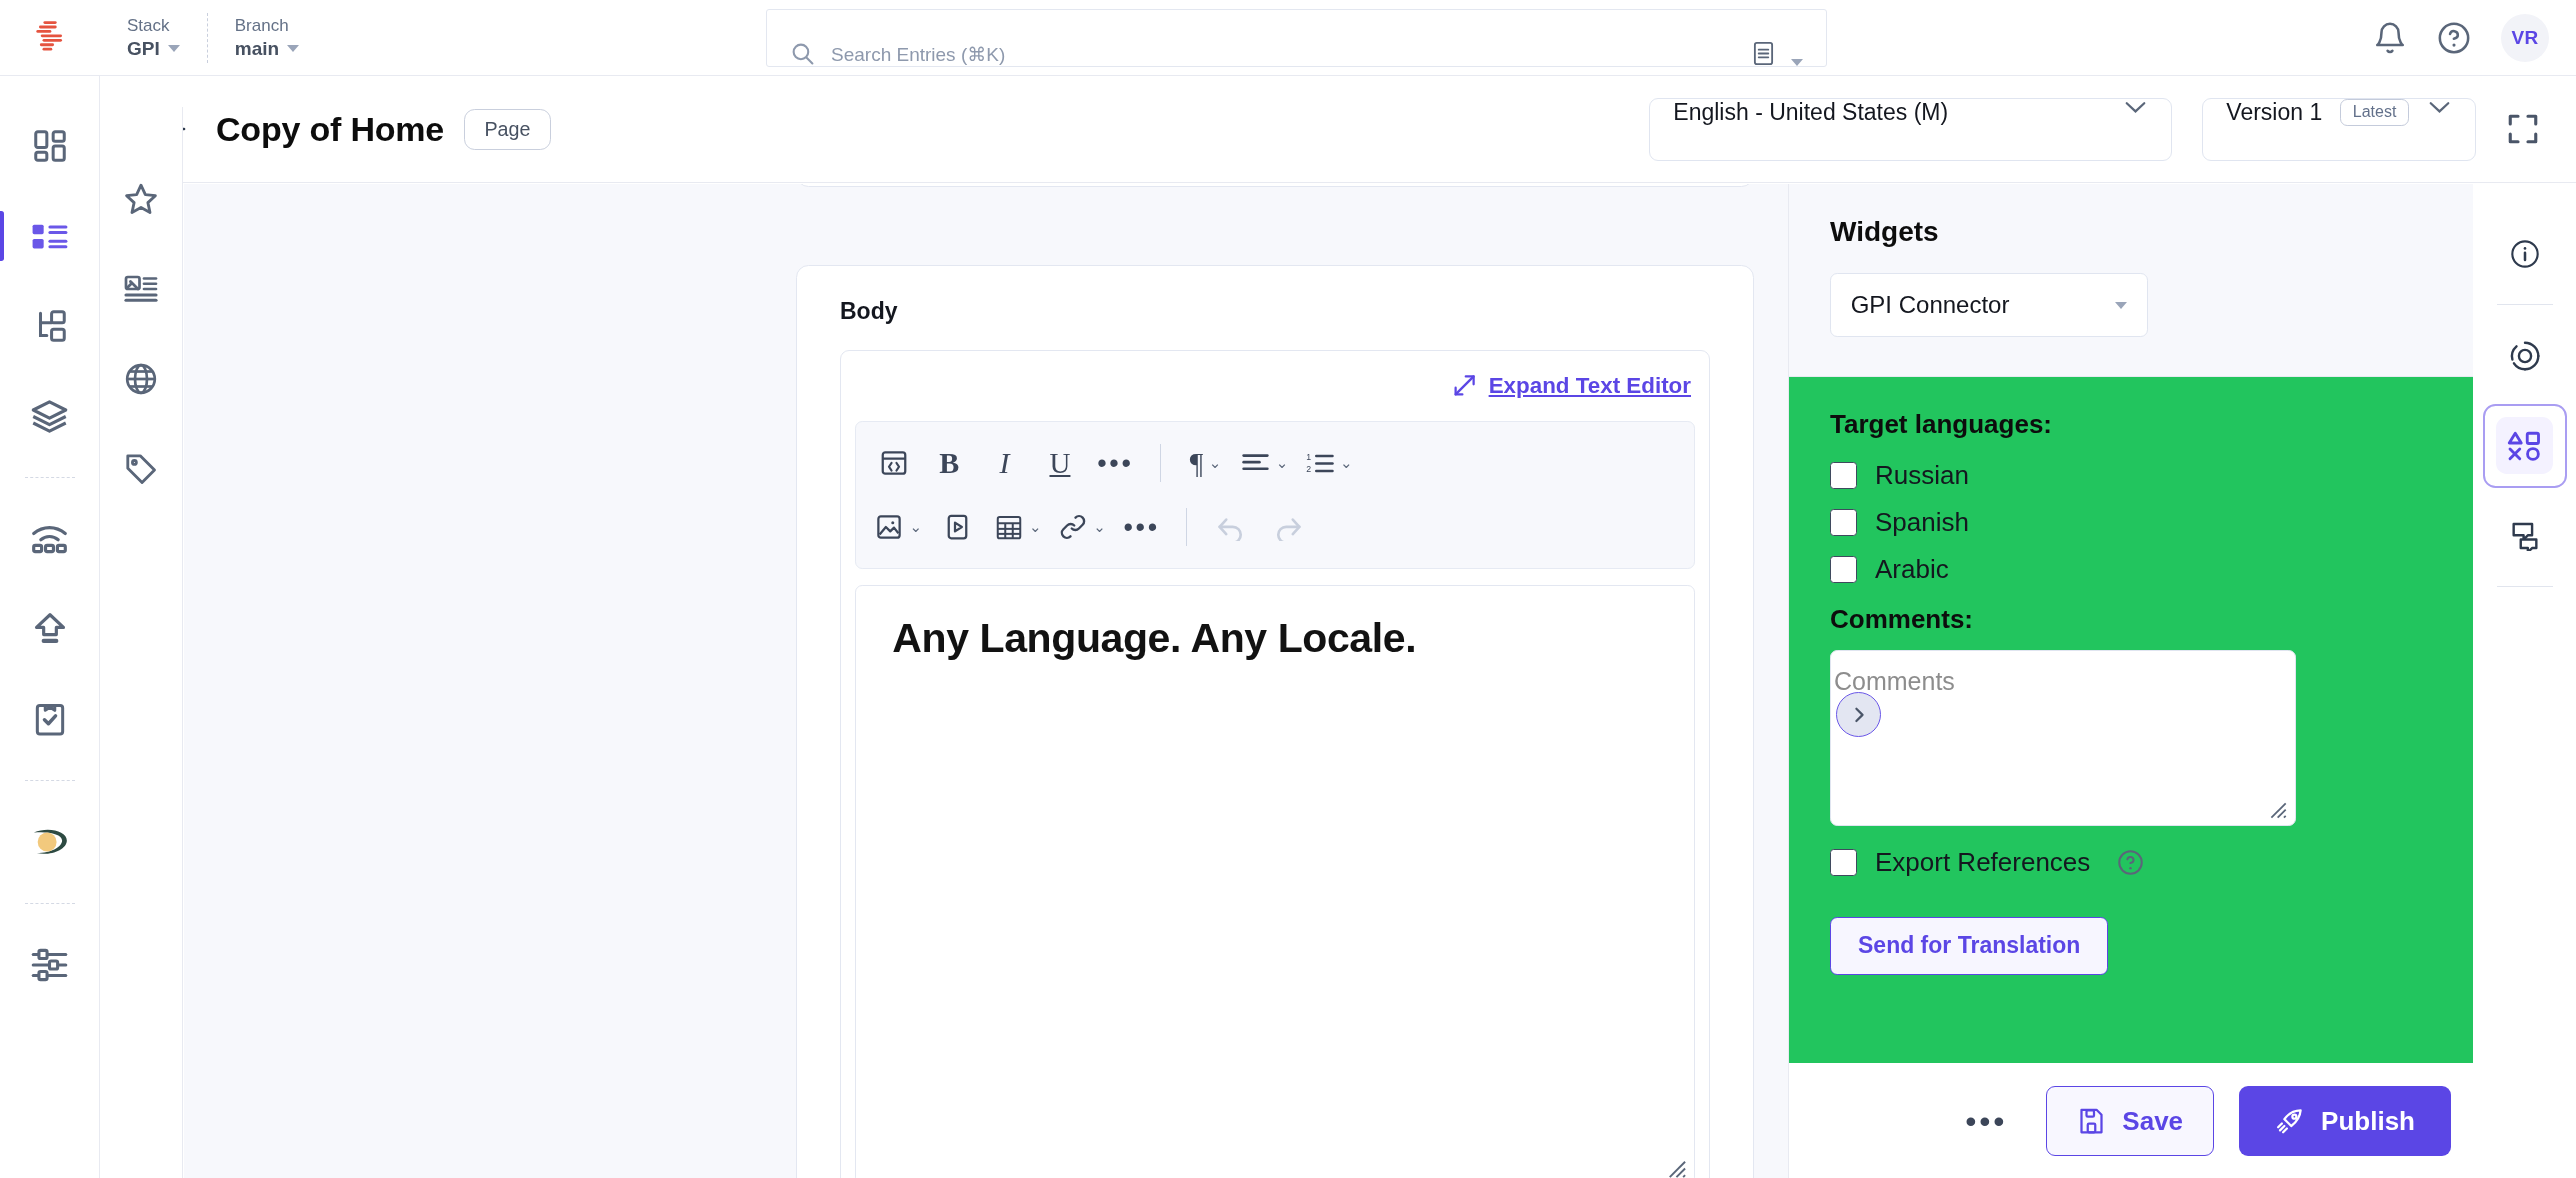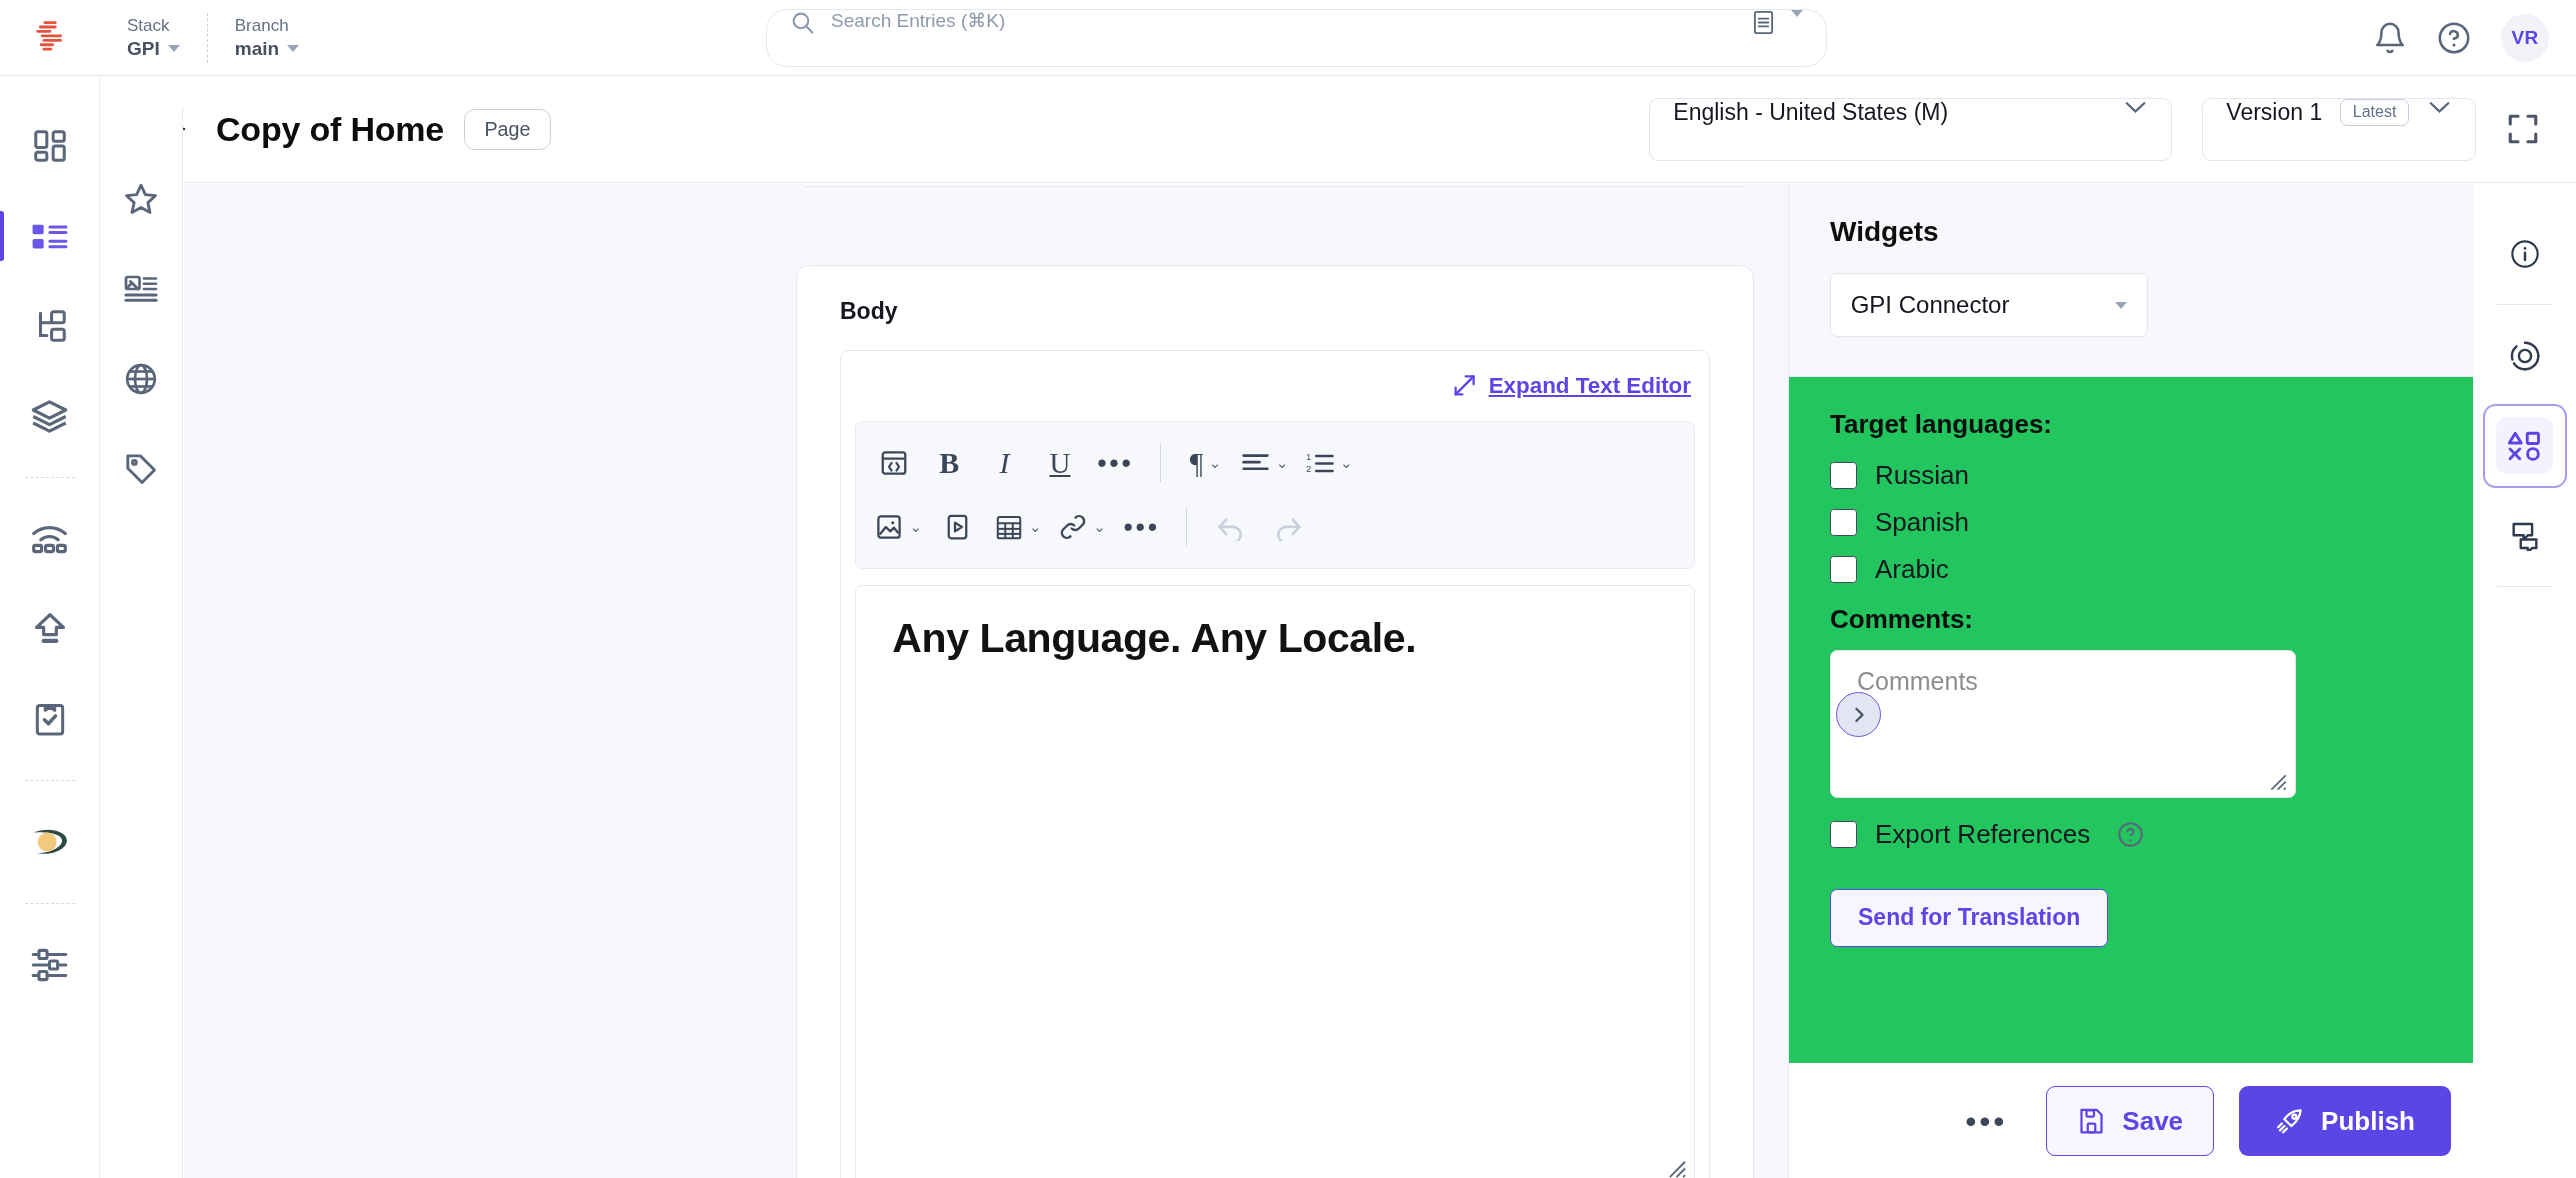--- a/index.html
+++ b/index.html
@@ -21,22 +21,22 @@
   .logo { width: 39px; height: 38px; }
   .ctx-group { display: flex; align-items: center; height: 76px; }
   .ctx-block { padding: 0 27px; display: flex; flex-direction: column; justify-content: center; height: 50px; }
   .ctx-label { font-size: 17px; color: #647187; line-height: 21.5px; font-weight: 400; }
   .ctx-value { font-size: 19px; color: #475161; font-weight: 700; line-height: 23px; display: flex; align-items: center; gap: 8px; }
   .ctx-divider { width: 0.9px; height: 50px; border-left: 0.9px dashed #c9cfdd; }
   .caret-dn { width: 0; height: 0; border-left: 6.3px solid transparent; border-right: 6.3px solid transparent; border-top: 7.2px solid #9aa5b9; display: inline-block; }
 
   .search-wrap { position: absolute; left: 766px; top: 9px; width: 1061px; height: 58px; }
   .search-box {
-    width: 100%; height: 100%; border: 0.9px solid #e3e7f0; border-radius: 21px;
-    background: #fff; display: flex; align-items: flex-start; padding: 0 23px; gap: 16px;
+    width: 100%; height: 100%; border: 0.9px solid #e3e7f0; border-radius: 3px;
+    background: #fff; display: flex; align-items: flex-end; padding: 0 23px; gap: 16px;
   }
   .search-input {
     flex: 1; border: none; outline: none; font-size: 19px; color: #8e99ad;
     font-family: "Liberation Sans", sans-serif; background: transparent;
   }
   .search-input::placeholder { color: #8e99ad; }
   .icon-btn { display: flex; align-items: center; justify-content: center; cursor: pointer; }
 
   .topright { position: absolute; right: 27px; top: 0; height: 76px; display: flex; align-items: center; gap: 30px; }
   .avatar {
@@ -150,22 +150,22 @@
   .form-sec { padding: 32px 41px 0; }
   .sec-title { font-size: 26px; font-weight: 700; color: #0d0d0d; margin-bottom: 19.7px; }
   .cb-row { display: flex; align-items: center; gap: 18px; margin-bottom: 16px; cursor: pointer; }
   .cb {
     width: 27px; height: 27px; border: 1.8px solid #3f4a5e; border-radius: 3.6px; background: #fff;
     flex: none;
   }
   .cb-label { font-size: 26px; color: #14171f; }
   .comments-title { font-size: 26px; font-weight: 700; color: #0d0d0d; margin: 19.7px 0 14.3px; }
   .comments-box {
-    width: 466px; height: 148px; border: 0.9px solid #e0e5f0; border-radius: 7.2px;
-    background: #fff; padding: 16px 26px; position: relative;
+    width: 466px; height: 176px; border: 0.9px solid #e0e5f0; border-radius: 7.2px;
+    background: #fff; padding: 16px 3px; position: relative;
   }
   .comments-ph { font-size: 25px; color: #8d8d8d; }
   .ta-grip { position: absolute; right: 7.2px; bottom: 5.4px; width: 21.5px; height: 21.5px; }
   .help-circle { width: 27px; height: 27px; margin-left: 9px; }
   .sft-btn {
     margin-top: 23px; border: 0.9px solid #5b46e5; border-radius: 7.2px; background: #f7f6ff;
     color: #5b46e5; font-size: 23px; font-weight: 700; padding: 14.3px 27px; cursor: pointer;
     display: inline-block;
   }
 

